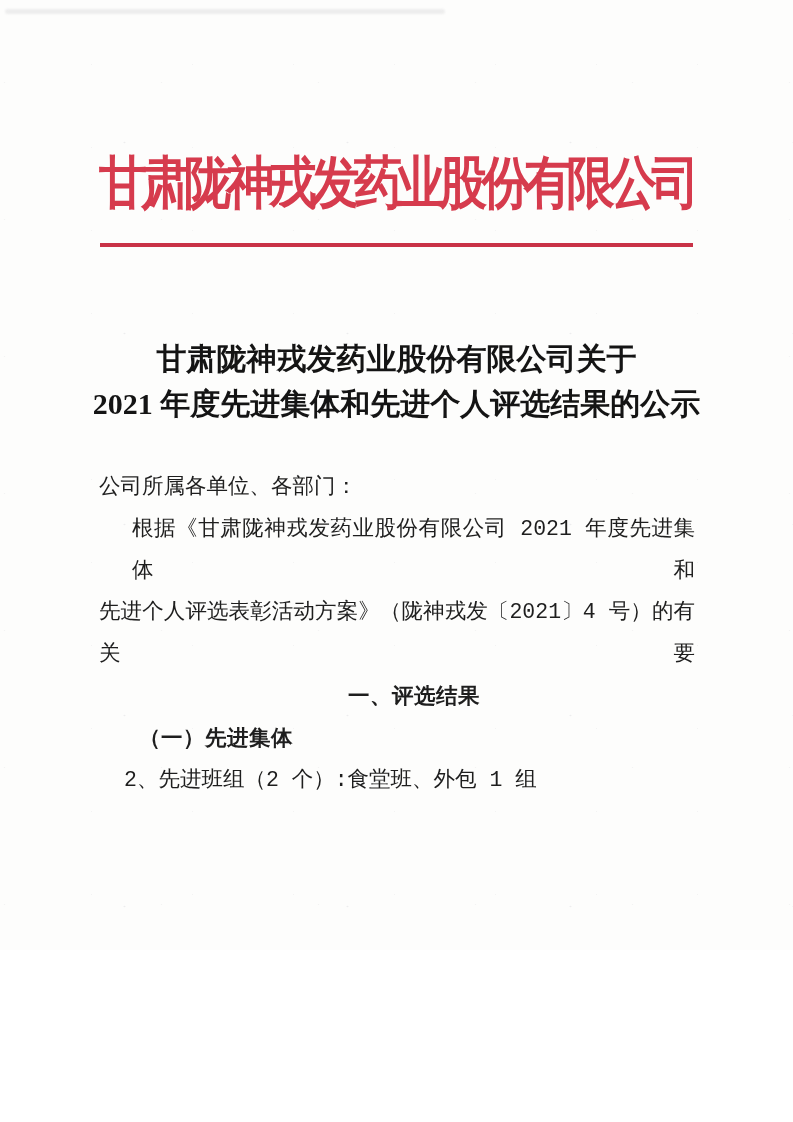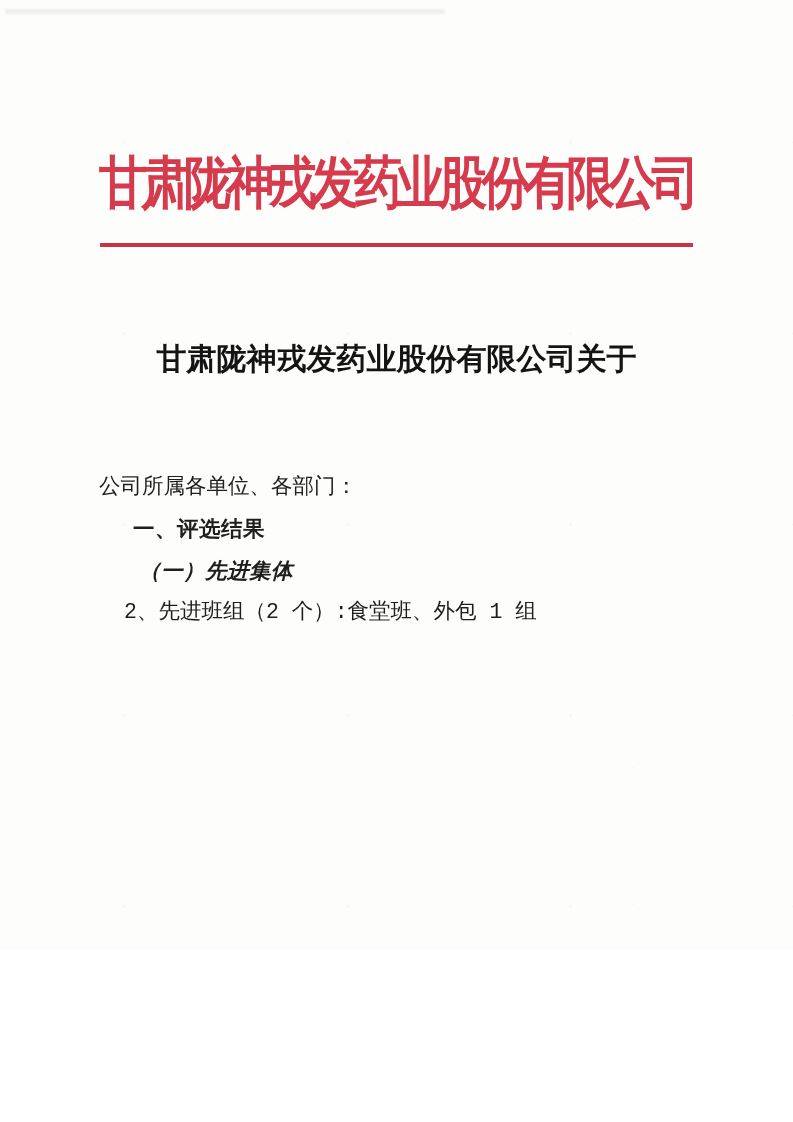--- a/index.html
+++ b/index.html
@@ -78,48 +78,51 @@
   .line {
     white-space: pre;
     font-family: Liberation Mono, monospace;
   }
   .full {
     white-space: normal;
     text-align: justify;
     text-align-last: justify;
   }
   .indent-p  { padding-left: 33px; }
-  .indent-h1 { padding-left: 34px; }
-  .indent-h2 { padding-left: 40px; font-style: italic; }
+  .indent-h1 { padding-left: 34px; text-align: center; }
+  .indent-h2 { padding-left: 40px; }
   .indent-li { padding-left: 25px; }
   .hei {
     font-family: "Liberation Sans", "DejaVu Sans", sans-serif;
     font-weight: bold;
     letter-spacing: 0.5px;
   }
 </style>
 </head>
 <body>
 
 <div class="page">
 
   <div class="top-streak"></div>
 
   <div class="letterhead">甘肃陇神戎发药业股份有限公司</div>
 
   <div class="letterhead-rule"></div>
 
   <div class="doc-title">
     <div class="doc-title-line">甘肃陇神戎发药业股份有限公司关于</div>
+    <div class="doc-title-line">2021 年度先进集体和先进个人评选结果的公示</div>
   </div>
 
   <div class="body-block">
 
     <div class="line">公司所属各单位、各部门：</div>
 
+    <div class="line full indent-p">根据《甘肃陇神戎发药业股份有限公司 2021 年度先进集体和</div>
+    <div class="line full">先进个人评选表彰活动方案》（陇神戎发〔2021〕4 号）的有关要</div>
 
     <div class="line hei indent-h1">一、评选结果</div>
 
     <div class="line hei indent-h2">（一）先进集体</div>
 
     <div class="line indent-li">2、先进班组（2 个）:食堂班、外包 1 组</div>
 
   </div>
 
 </div>

